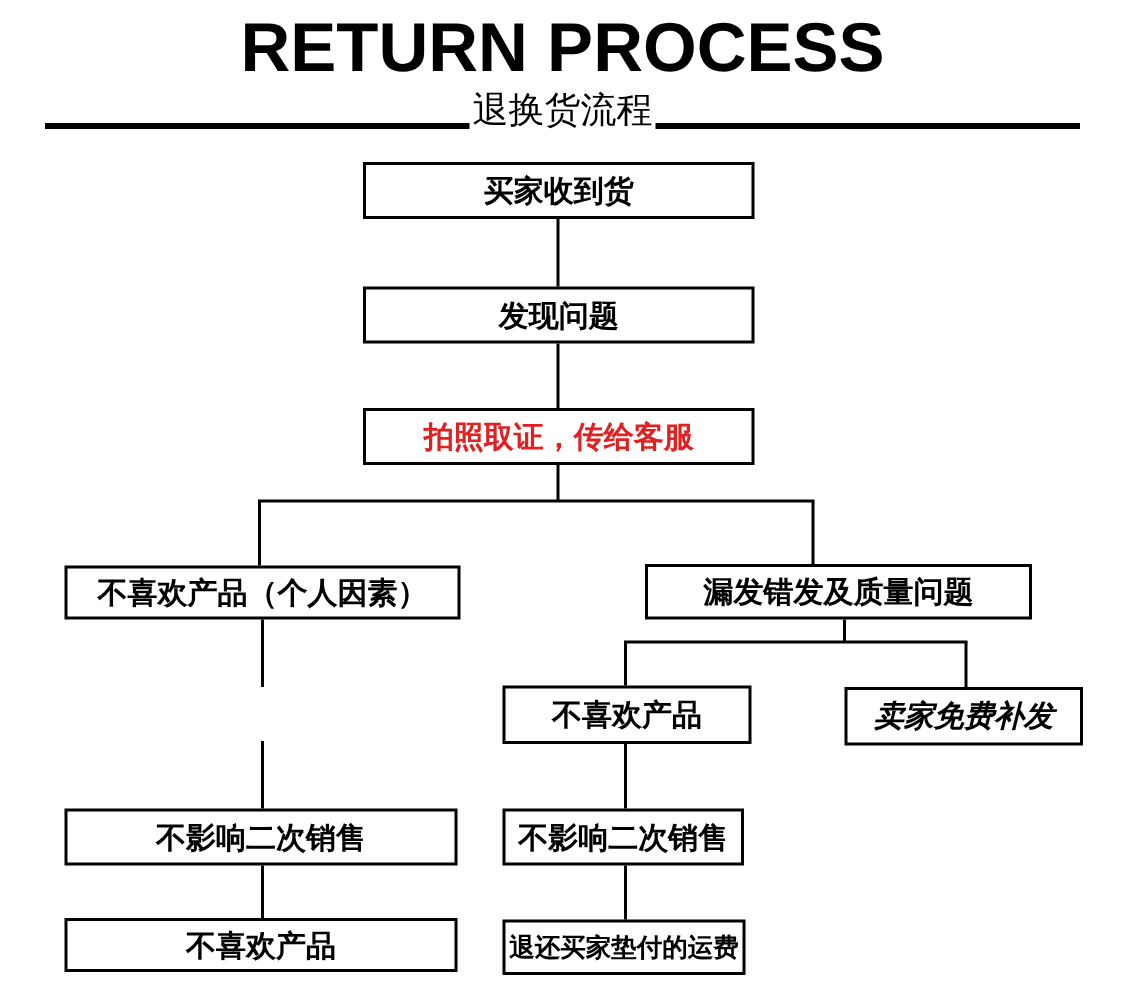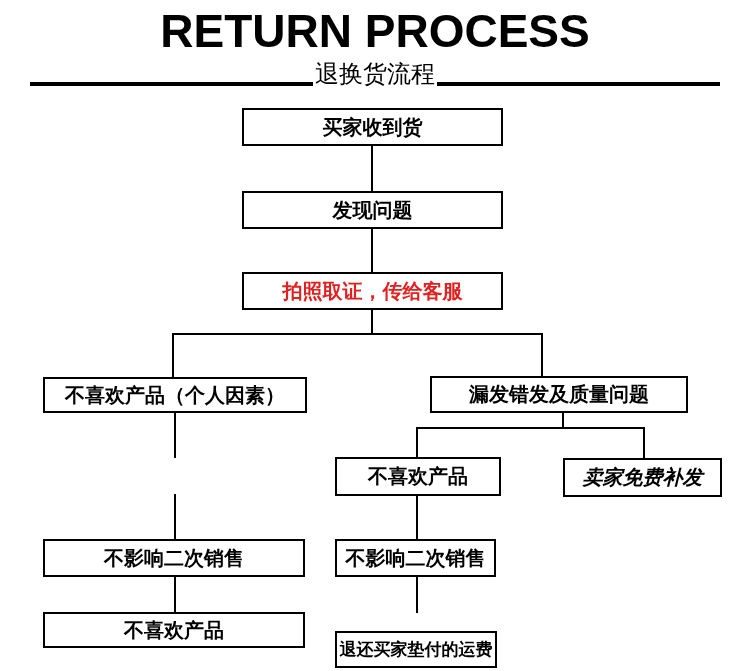--- a/index.html
+++ b/index.html
@@ -92,21 +92,21 @@
   <div class="node" style="left:335px; top:457px; width:166px; height:39px;">不喜欢产品</div>
 
   <div class="node" style="left:563px; top:458px; width:159px; height:39px;font-style:italic;">卖家免费补发</div>
 
   <div class="node" style="left:43px; top:539px; width:262px; height:38px;">不影响二次销售</div>
 
   <div class="node" style="left:43px; top:612px; width:262px; height:36px;">不喜欢产品</div>
 
   <div class="node" style="left:335px; top:539px; width:161px; height:38px;">不影响二次销售</div>
 
-  <div class="node small" style="left:335px; top:613px; width:162px; height:37px;margin-top:18px;">退还买家垫付的运费</div>
+  <div class="node small" style="left:335px; top:613px; width:162px; height:37px;">退还买家垫付的运费</div>
 
   <div class="vline" style="left:371px; top:146px; width:2px; height:45px;"></div>
   <div class="vline" style="left:371px; top:229px; width:2px; height:43px;"></div>
   <div class="vline" style="left:371px; top:310px; width:2px; height:24px;"></div>
   <div class="hline" style="left:172px; top:333px; width:371px; height:2px;"></div>
   <div class="vline" style="left:172px; top:334px; width:2px; height:43px;"></div>
   <div class="vline" style="left:541px; top:334px; width:2px; height:42px;"></div>
 
   <div class="vline" style="left:174px; top:413px; width:2px; height:45px;"></div>
   <div class="vline" style="left:174px; top:494px; width:2px; height:45px;"></div>

